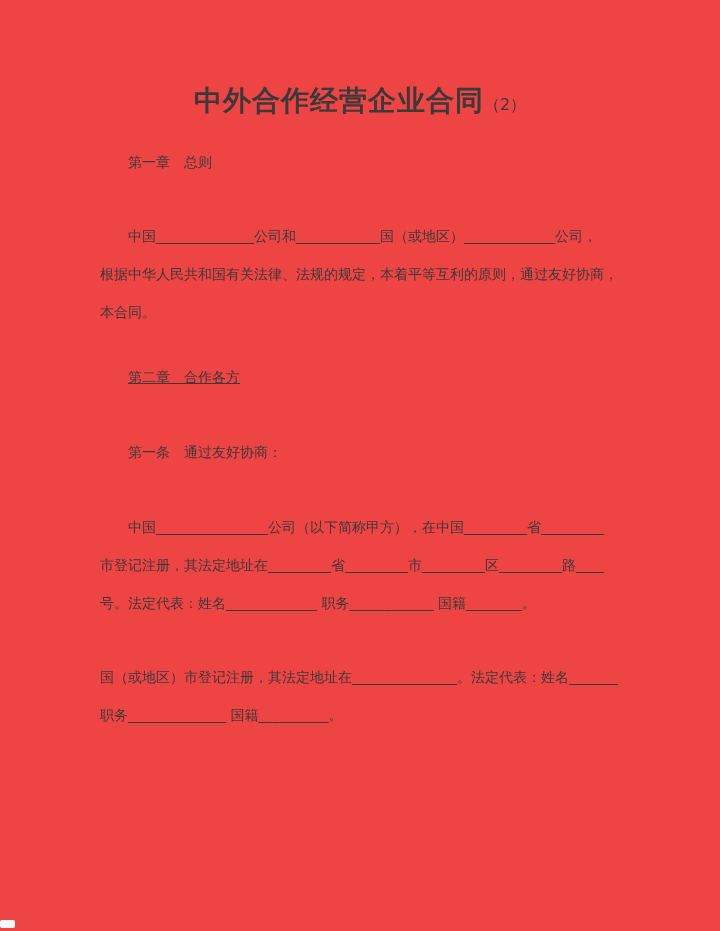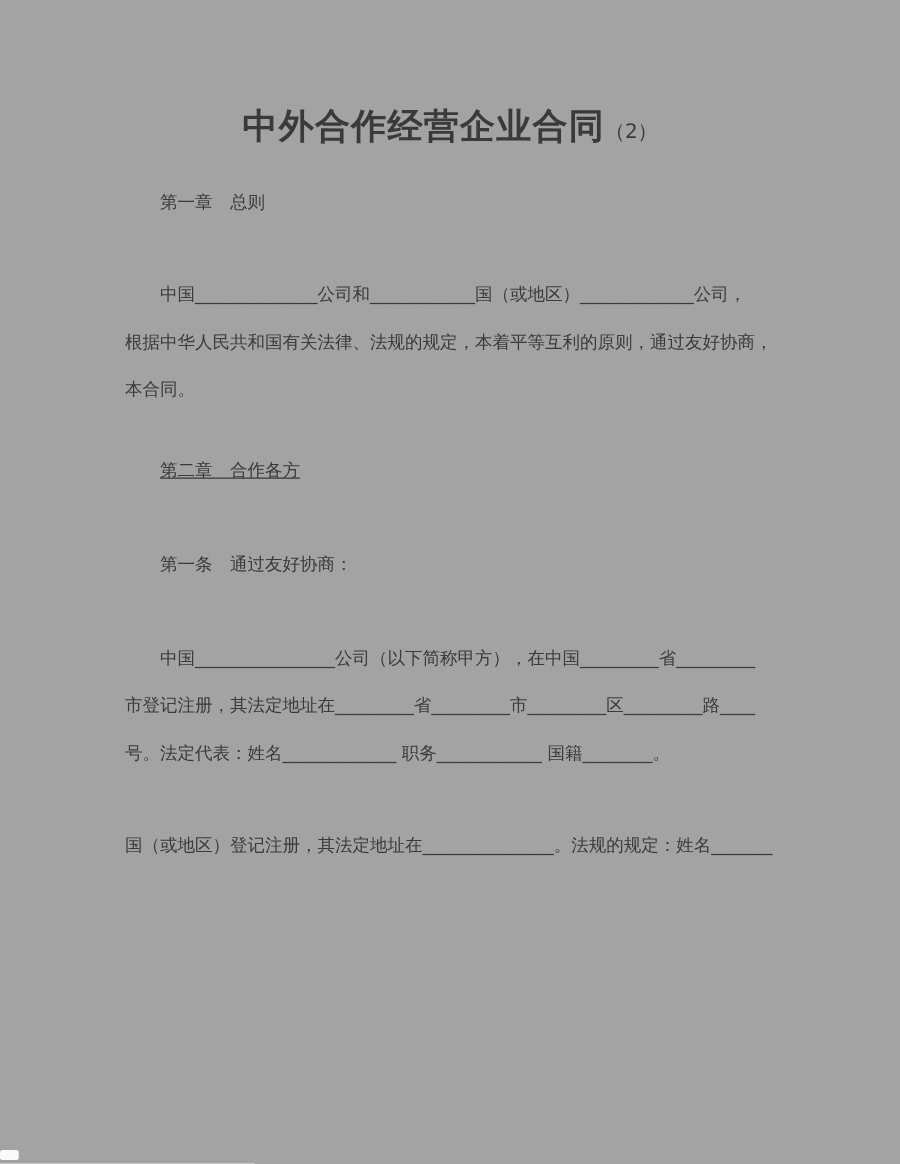--- a/index.html
+++ b/index.html
@@ -2,21 +2,21 @@
 <html><head>
 <meta charset="utf-8">
 <style>
   * { margin: 0; padding: 0; box-sizing: border-box; }
   html, body { background: #ffffff; }
   .page {
     position: relative;
     width: 720px;
     height: 931px;
     margin: 0 auto;
-    background: #a3a3a3;
+    background: #ef4444;
     padding: 0 100px;
     overflow: hidden;
     font-family: "DejaVu Sans", "Liberation Sans", sans-serif;
     color: #3a3a3a;
   }
   .doc-title {
     margin-top: 84px;
     text-align: center;
     font-size: 28px;
     font-weight: bold;
@@ -71,18 +71,19 @@
 
   <div class="heading indent h-art1">第一条　通过友好协商：</div>
 
   <div class="para p2">
     <div class="line indent">中国________________公司（以下简称甲方），在中国_________省_________</div>
     <div class="line">市登记注册，其法定地址在_________省_________市_________区_________路____</div>
     <div class="line">号。法定代表：姓名_____________ 职务____________ 国籍________。</div>
   </div>
 
   <div class="para p3">
-    <div class="line">国（或地区）登记注册，其法定地址在_______________。法规的规定：姓名_______</div>
+    <div class="line">国（或地区）市登记注册，其法定地址在_______________。法定代表：姓名_______</div>
+    <div class="line">职务______________ 国籍__________。</div>
   </div>
 
   <div class="corner-artifact"></div>
 
 </div>
 
 </body></html>

